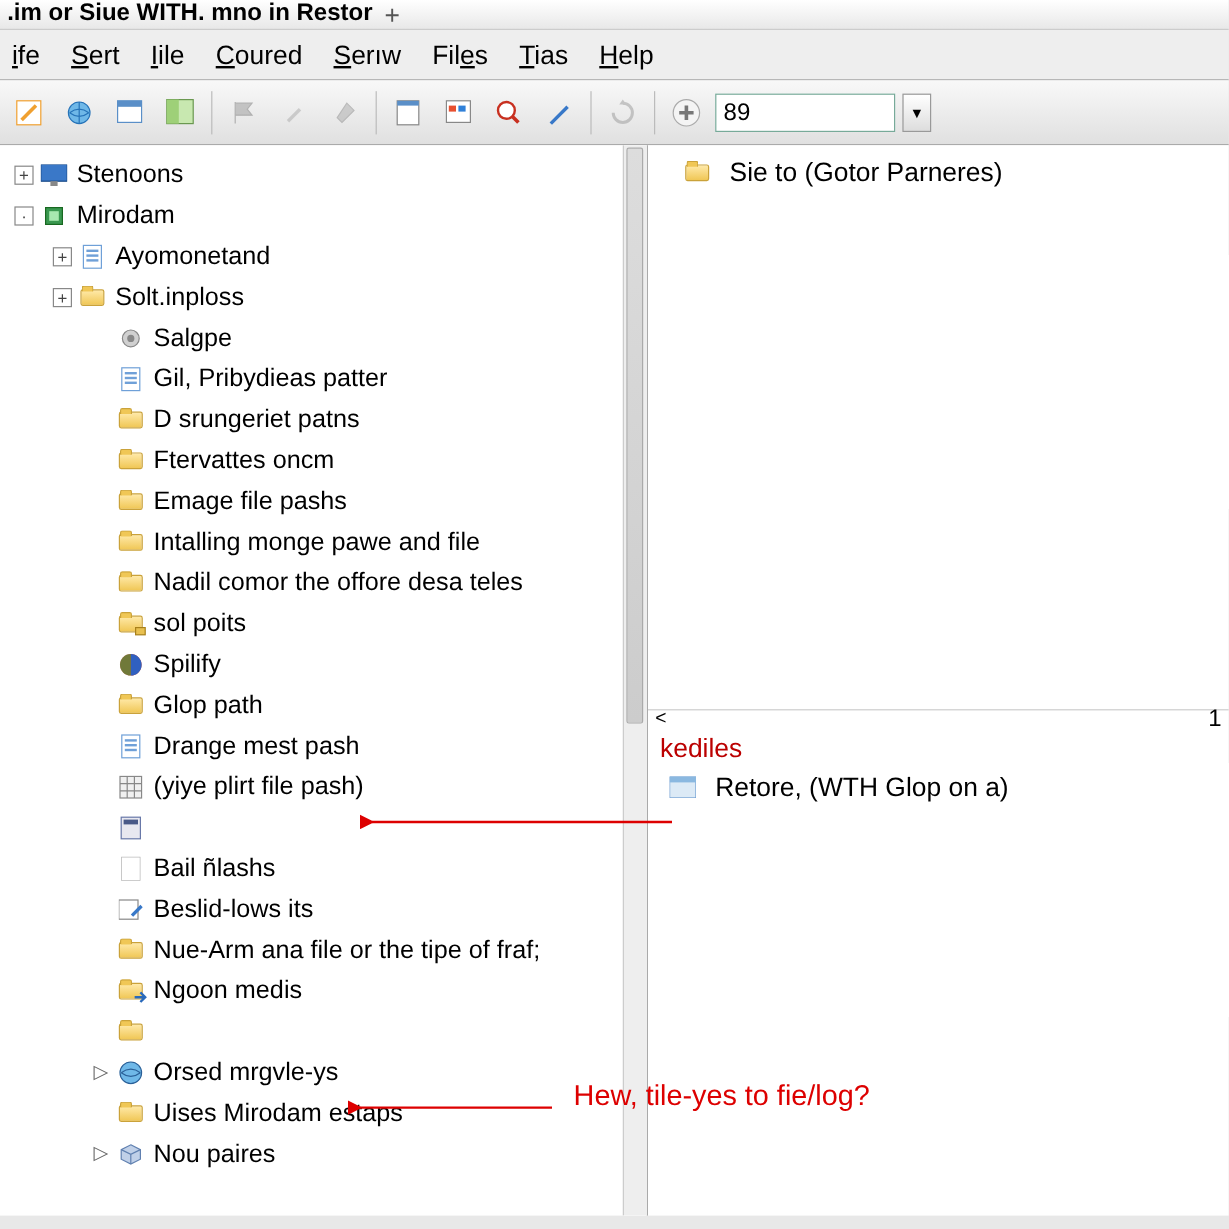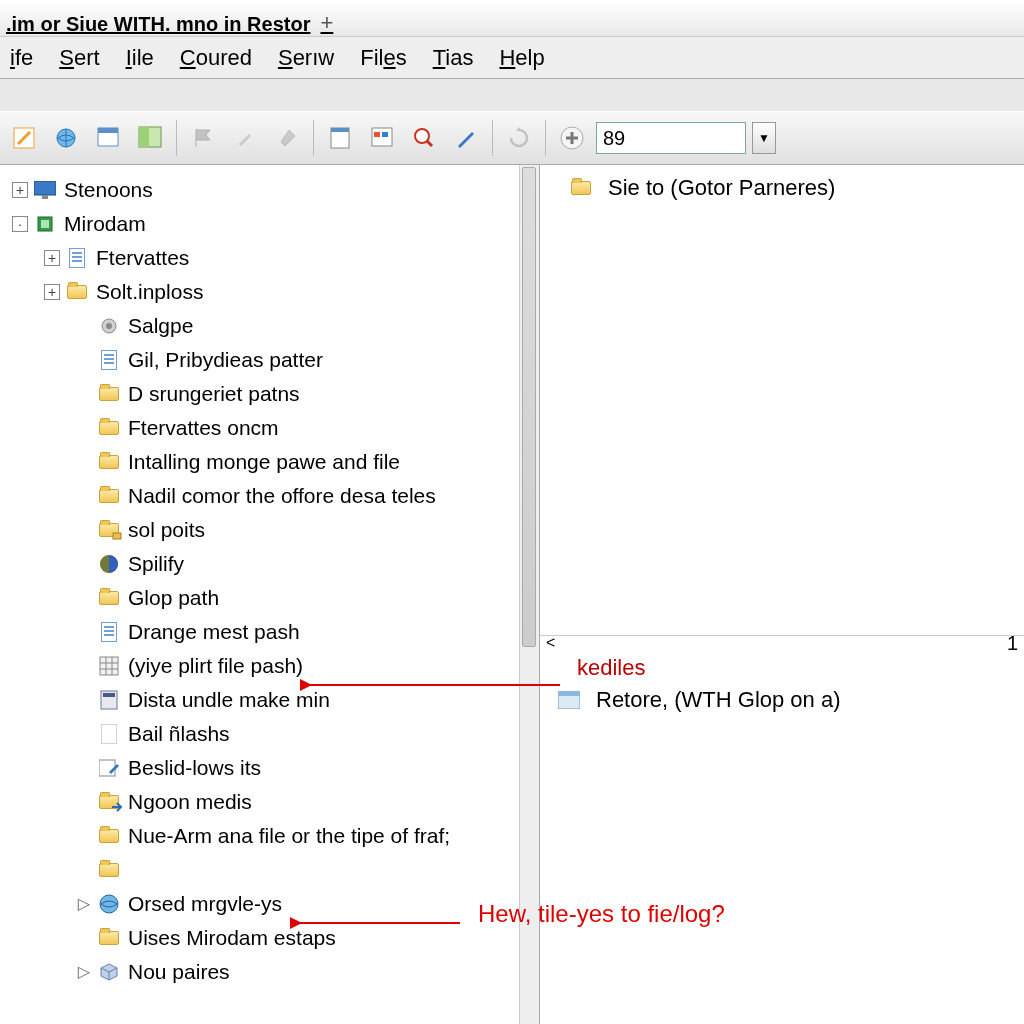--- a/index.html
+++ b/index.html
@@ -1,23 +1,23 @@
 <!DOCTYPE html>
 <html><head>
 <meta charset="utf-8">
 <style>
 * { margin: 0; padding: 0; box-sizing: border-box; font-family: Tahoma, sans-serif; }
 body { background: #e8e8e8; width: 1024px; height: 1024px; overflow: hidden; }
-.titlebar { background: linear-gradient(#fff,#e8e8e8); height: 37px; display: flex; align-items: flex-end; border-bottom: 1px solid #ccc; text-decoration: underline; }
+.titlebar { background: linear-gradient(#fff,#e8e8e8); height: 25px; display: flex; align-items: flex-start; border-bottom: 1px solid #ccc; }
 .titlebar-text { font-size: 20px; font-weight: bold; padding-left: 6px; }
 .titlebar-plus { font-size: 22px; margin-left: 10px; color: #555; }
 .menubar { background: #eee; height: 42px; display: flex; align-items: center; padding-left: 4px; border-bottom: 1px solid #aaa; gap: 14px; }
 .menubar span { font-size: 22px; padding: 4px 6px; cursor: default; }
 .menubar span u { text-decoration: underline; }
-.toolbar { background: linear-gradient(#f8f8f8,#e0e0e0); height: 54px; display: flex; align-items: center; border-bottom: 1px solid #aaa; border-top: 1px solid #fff; padding: 0 6px; gap: 6px; margin-top: 32px; }
+.toolbar { background: linear-gradient(#f8f8f8,#e0e0e0); height: 54px; display: flex; align-items: center; border-bottom: 1px solid #aaa; border-top: 1px solid #fff; padding: 0 6px; gap: 6px; }
 .tb-btn { width: 36px; height: 36px; display: flex; align-items: center; justify-content: center; border-radius: 3px; }
 .tb-sep { width: 1px; height: 36px; background: #bbb; margin: 0 2px; }
 .tb-input { height: 32px; width: 150px; border: 1px solid #7a9; background: #fff; font-size: 20px; padding: 0 6px; }
 .tb-dd { width: 24px; height: 32px; border: 1px solid #999; background: linear-gradient(#fff,#ddd); display: flex; align-items: center; justify-content: center; font-size: 12px; }
 .main { display: flex; height: calc(1024px - 36px - 42px - 54px); }
 .left { width: 540px; background: #fff; border-right: 1px solid #aaa; position: relative; overflow: hidden; }
 .left-scroll { position: absolute; right: 0; top: 0; width: 20px; height: 100%; background: #eee; border-left: 1px solid #ccc; }
 .left-thumb { position: absolute; top: 2px; left: 2px; width: 14px; height: 480px; background: linear-gradient(#ddd,#ccc); border: 1px solid #aaa; border-radius: 2px; }
 .tree { padding: 8px 0 8px 4px; }
 .row { display: flex; align-items: center; height: 34px; font-size: 21px; }
@@ -25,21 +25,21 @@
 .expander.tri { border: none; font-size: 16px; color: #666; }
 .spacer { display: inline-block; }
 .ic { width: 22px; height: 22px; margin-right: 8px; display: flex; align-items: center; justify-content: center; flex-shrink: 0; }
 .right { flex: 1; background: #fff; display: flex; flex-direction: column; }
 .right-top { flex: 0 0 470px; padding: 10px; position: relative; }
 .right-top .ritem { display: flex; align-items: center; font-size: 22px; gap: 8px; margin-left: 20px; }
 .right-sep { height: 18px; border-top: 1px solid #ccc; position: relative; }
 .right-sep .arr { position: absolute; left: 6px; top: -2px; font-size: 16px; }
 .right-sep .num { position: absolute; right: 6px; top: -4px; font-size: 20px; }
 .right-mid { padding: 2px 10px; }
-.right-mid .hdr { color: #b00; font-size: 22px; margin-left: 27px; }
+.right-mid .hdr { color: #b00; font-size: 22px; }
 .right-mid .ritem { display: flex; align-items: center; font-size: 22px; gap: 8px; margin-top: 6px; margin-left: 8px; }
 .anno { position: absolute; color: #d00; font-size: 24px; font-family: 'Segoe UI', sans-serif; pointer-events: none; text-align: right; }
 .arrow-svg { position: absolute; pointer-events: none; }
 
 .fold { width: 20px; height: 14px; background: linear-gradient(#ffe9a8,#f0c756); border: 1px solid #caa23a; border-radius: 2px; position: relative; }
 .fold::before { content: ""; position: absolute; top: -4px; left: 0; width: 8px; height: 4px; background: #f0c756; border: 1px solid #caa23a; border-bottom: none; border-radius: 2px 2px 0 0; }
 .doc { width: 16px; height: 20px; background: #fff; border: 1px solid #6fa0d8; position: relative; }
 .doc::before { content: ""; position: absolute; top: 3px; left: 2px; right: 2px; height: 2px; background: #6fa0d8; box-shadow: 0 4px 0 #6fa0d8, 0 8px 0 #6fa0d8; }
 </style>
 </head>
@@ -169,21 +169,21 @@
             </svg>
           </span>
           <span>Mirodam</span>
         </div>
         <div class="row">
           <span class="spacer" style="width:40px"></span>
           <span class="expander">+</span>
           <span class="ic">
             <span class="doc"></span>
           </span>
-          <span>Ftervattes</span>
+          <span>Ayomonetand</span>
         </div>
         <div class="row">
           <span class="spacer" style="width:40px"></span>
           <span class="expander">+</span>
           <span class="ic">
             <span class="fold"></span>
           </span>
           <span>Solt.inploss</span>
         </div>
         <div class="row">
@@ -213,20 +213,28 @@
           </span>
           <span>D srungeriet patns</span>
         </div>
         <div class="row">
           <span class="spacer" style="width:72px"></span>
           <span style="width:22px;display:inline-block"></span>
           <span class="ic">
             <span class="fold"></span>
           </span>
           <span>Ftervattes oncm</span>
+        </div>
+        <div class="row">
+          <span class="spacer" style="width:72px"></span>
+          <span style="width:22px;display:inline-block"></span>
+          <span class="ic">
+            <span class="fold"></span>
+          </span>
+          <span>Emage file pashs</span>
         </div>
         <div class="row">
           <span class="spacer" style="width:72px"></span>
           <span style="width:22px;display:inline-block"></span>
           <span class="ic">
             <span class="fold"></span>
           </span>
           <span>Intalling monge pawe and file</span>
         </div>
         <div class="row">
@@ -290,21 +298,20 @@
         </div>
         <div class="row">
           <span class="spacer" style="width:72px"></span>
           <span style="width:22px;display:inline-block"></span>
           <span class="ic">
             <svg width="20" height="20">
               <rect x="2" y="1" width="16" height="18" fill="#e8e8f0" stroke="#6878a8"></rect>
               <rect x="4" y="3" width="12" height="4" fill="#4a5a88"></rect>
             </svg>
           </span>
-          <span>Dista undle make min</span>
         </div>
         <div class="row">
           <span class="spacer" style="width:72px"></span>
           <span style="width:22px;display:inline-block"></span>
           <span class="ic">
             <svg width="16" height="20">
               <rect x="0" y="0" width="16" height="20" fill="#fff" stroke="#aaa"></rect>
             </svg>
           </span>
           <span>Bail ñlashs</span>
@@ -312,40 +319,40 @@
         <div class="row">
           <span class="spacer" style="width:72px"></span>
           <span style="width:22px;display:inline-block"></span>
           <span class="ic">
             <svg width="20" height="20">
               <rect x="0" y="2" width="16" height="16" fill="#fff" stroke="#888"></rect>
               <path d="M10 14 L18 6 L20 8 L12 16 Z" fill="#3878c8"></path>
             </svg>
           </span>
           <span>Beslid-lows its</span>
+        </div>
+        <div class="row">
+          <span class="spacer" style="width:72px"></span>
+          <span style="width:22px;display:inline-block"></span>
+          <span class="ic">
+            <span class="fold"></span>
+          </span>
+          <span>Nue-Arm ana file or the tipe of fraf;</span>
         </div>
         <div class="row">
           <span class="spacer" style="width:72px"></span>
           <span style="width:22px;display:inline-block"></span>
           <span class="ic">
             <span class="fold" style="position:relative">
               <svg style="position:absolute;right:-6px;bottom:-4px" width="12" height="10">
                 <path d="M0 5 L8 5 M5 1 L9 5 L5 9" stroke="#2a6abb" stroke-width="2" fill="none"></path>
               </svg>
             </span>
           </span>
           <span>Ngoon medis</span>
-        </div>
-        <div class="row">
-          <span class="spacer" style="width:72px"></span>
-          <span style="width:22px;display:inline-block"></span>
-          <span class="ic">
-            <span class="fold"></span>
-          </span>
-          <span>Nue-Arm ana file or the tipe of fraf;</span>
         </div>
         <div class="row">
           <span class="spacer" style="width:72px"></span>
           <span style="width:22px;display:inline-block"></span>
           <span class="ic">
             <span class="fold"></span>
           </span>
         </div>
         <div class="row">
           <span class="spacer" style="width:72px"></span>

